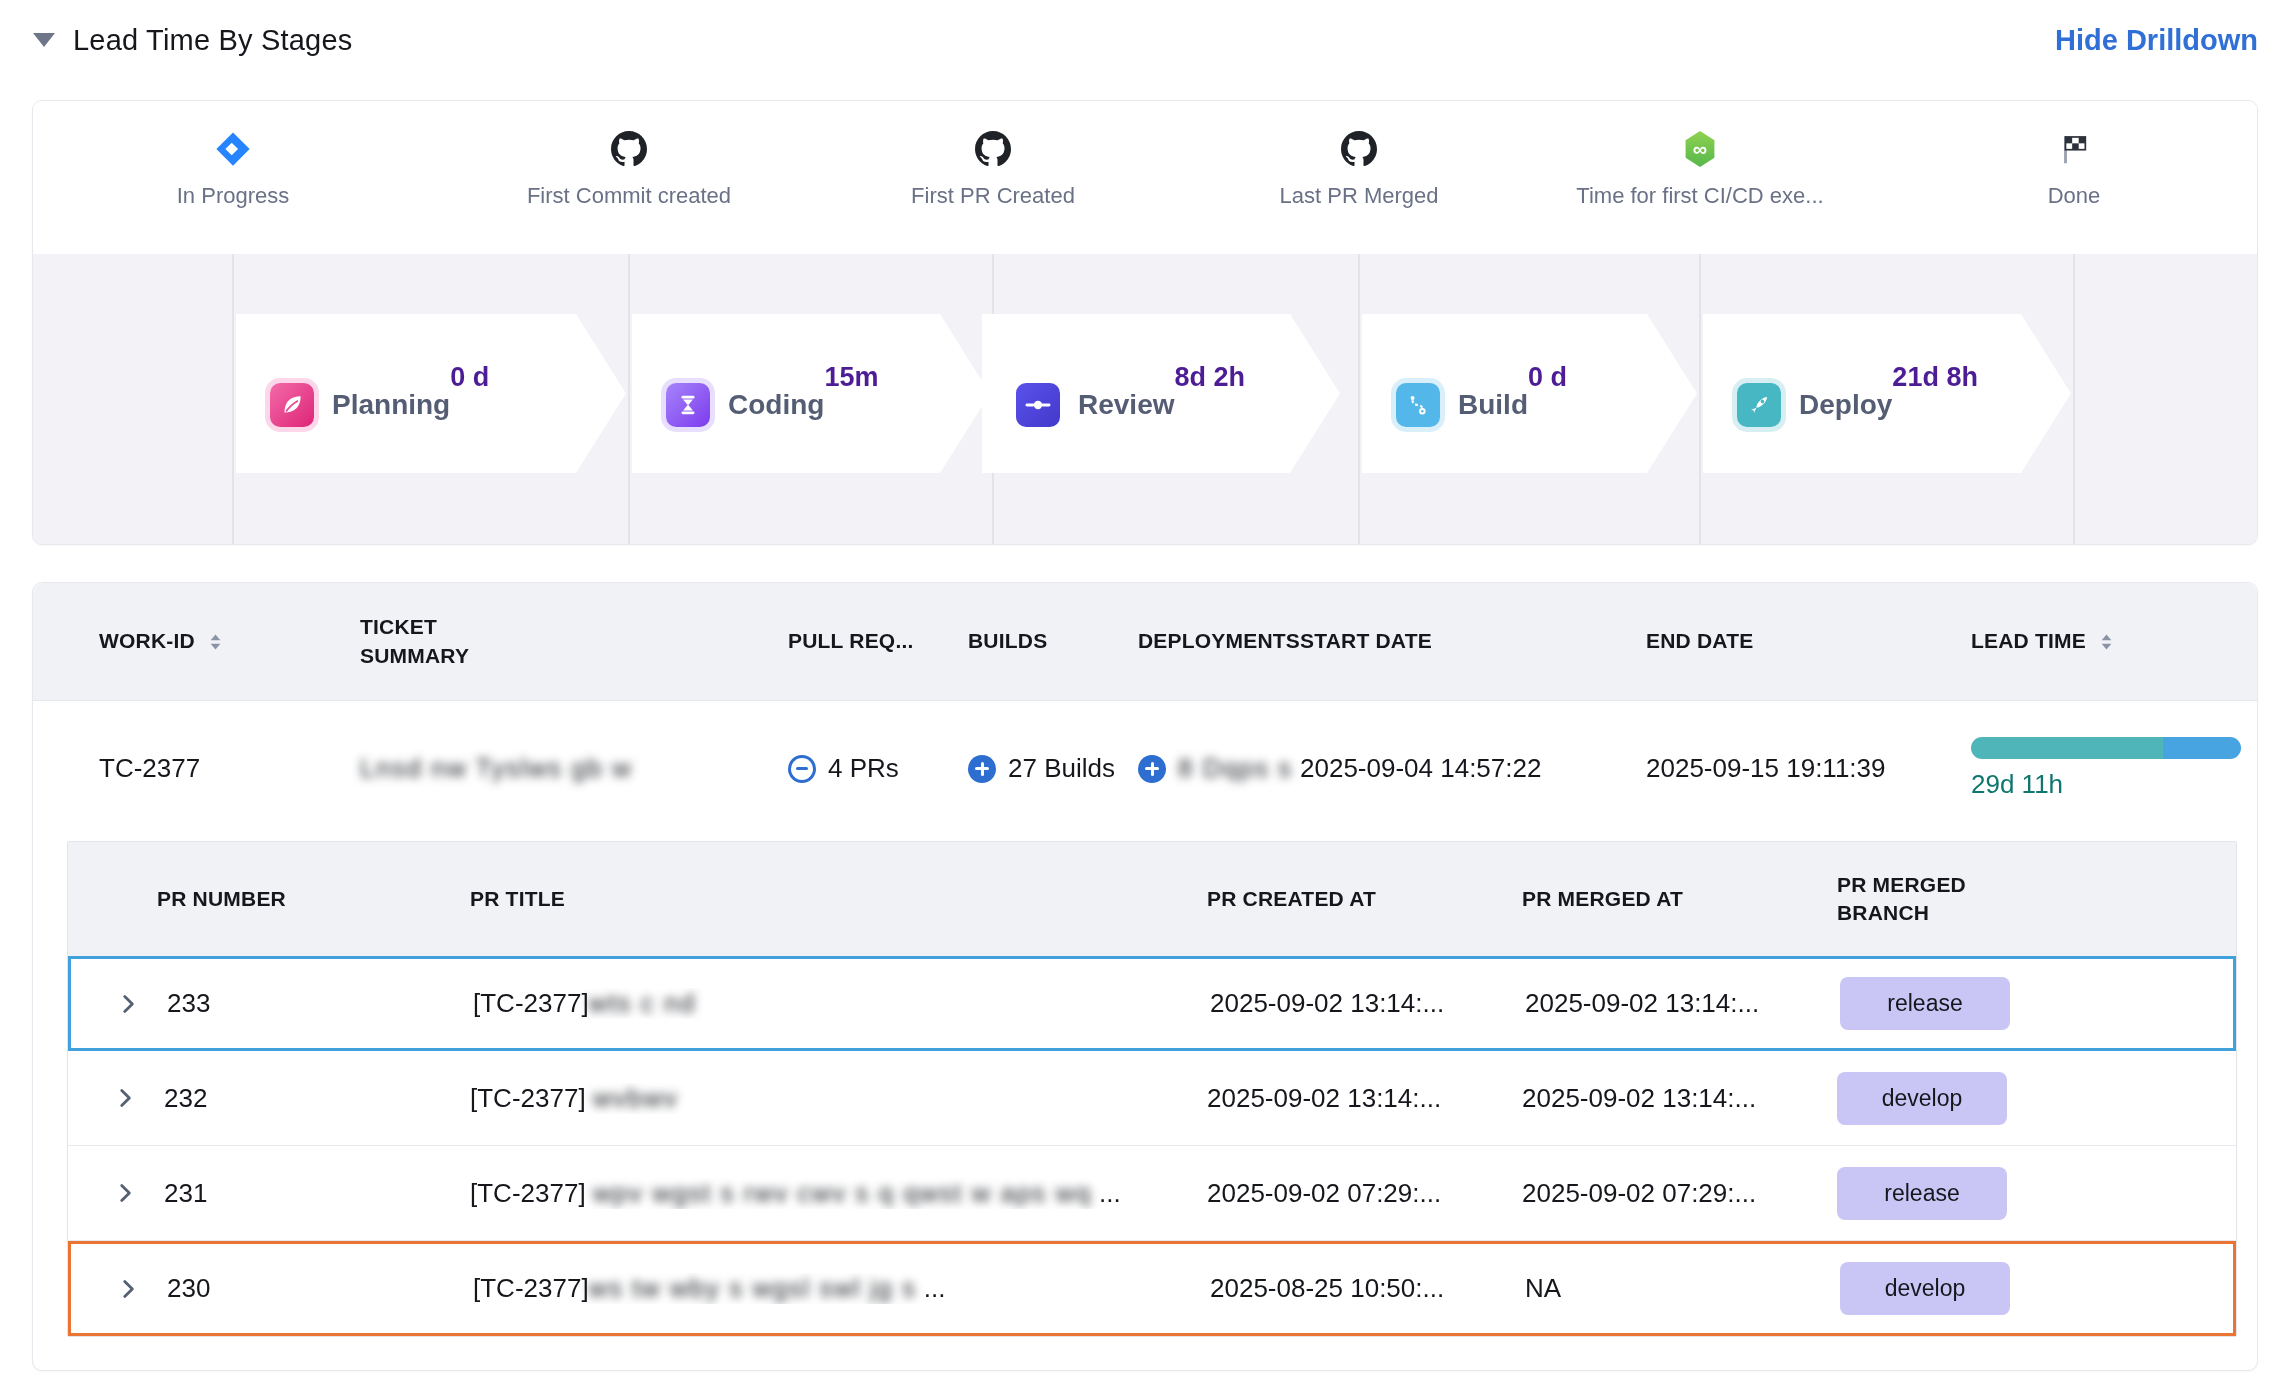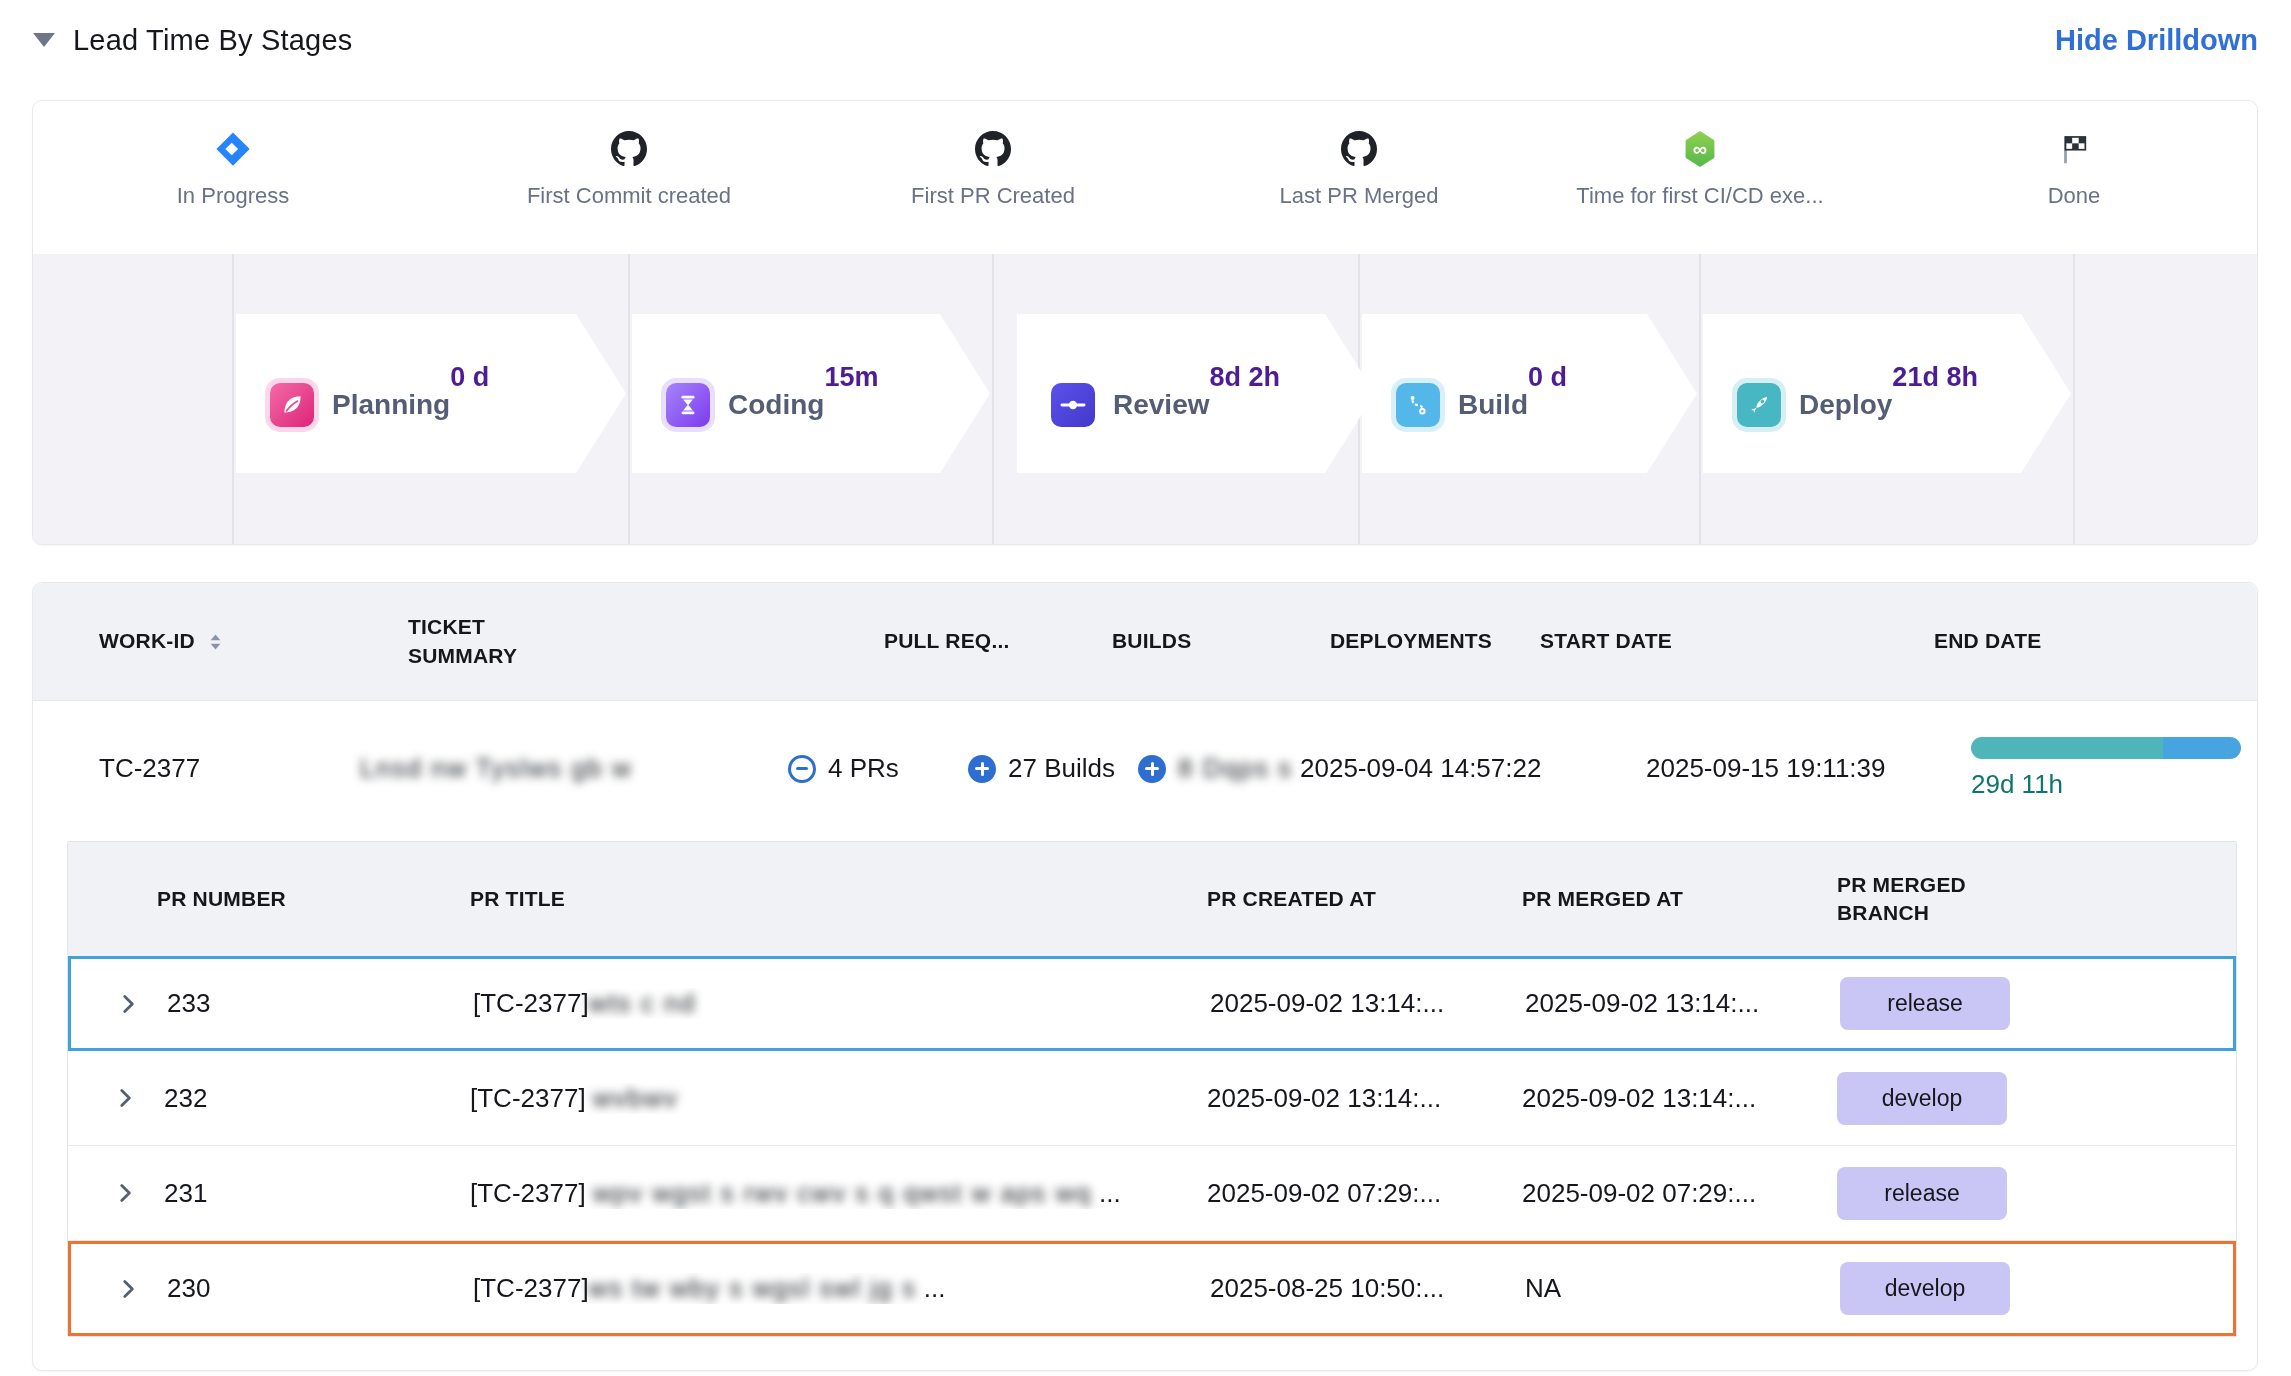--- a/index.html
+++ b/index.html
@@ -51,21 +51,21 @@
   .icon-build    { background: #54b7ea; box-shadow: 0 0 0 5px rgba(84,183,234,.22); }
   .icon-deploy   { background: #47b7c3; box-shadow: 0 0 0 5px rgba(71,183,195,.22); }
   .stage-name { font-size: 28px; font-weight: bold; color: #555d74; }
   .stage-duration { margin-top: 26px; font-size: 27px; font-weight: bold; color: #4c1d95; }
 
   
   .table-card { top: 582px; height: 789px; overflow: hidden; }
   .wt-grid { display: grid; grid-template-columns: 261px 428px 180px 170px 162px 333px 330px 1fr;
     padding: 0 26px 0 66px; align-items: center; }
   .wt-header { height: 118px; background: #f1f2f6; border-bottom: 1px solid #e7e8ee;
-    border-radius: 10px 10px 0 0; gap: 48px; }
+    border-radius: 10px 10px 0 0; }
   .hdr { font-size: 21px; font-weight: bold; color: #15171c; letter-spacing: .2px;
     line-height: 1.35; white-space: nowrap; display: flex; align-items: center; }
   .hdr.wrap { white-space: normal; }
   .hdr .w-lim { max-width: 145px; }
   .sort-ic { margin-left: 14px; display: inline-flex; cursor: pointer; }
   .wt-row { height: 135px; background: #fff; font-size: 26px; color: #15171c; }
   .cellflex { display: flex; align-items: center; gap: 12px; white-space: nowrap; }
 
   .minus-ic, .plus-ic { width: 28px; height: 28px; border-radius: 50%; flex: 0 0 auto;
     position: relative; cursor: pointer; }
@@ -207,21 +207,21 @@
                 <rect x="6" y="17.9" width="12" height="2.6" rx="1.3"></rect>
                 <path d="M7.5 7 h9 l-3.6 4.4 a1.2 1.2 0 0 1 -1.8 0 Z"></path>
                 <path d="M7.5 17 h9 l-3.6 -4.4 a1.2 1.2 0 0 0 -1.8 0 Z"></path>
               </svg>
           </span>
           <span class="stage-name">Coding</span>
         </div>
         <div class="stage-duration">15m</div>
       </div>
 
-      <div class="stage-box" style="left:984px;width:358px">
+      <div class="stage-box" style="left:949px;width:358px">
         <div class="stage-head">
           <span class="stage-icon icon-review">
             <svg width="28" height="28" viewBox="0 0 24 24">
                 <line x1="2.5" y1="12" x2="8" y2="12" stroke="#fff" stroke-width="2.4" stroke-linecap="round"></line>
                 <line x1="16" y1="12" x2="21.5" y2="12" stroke="#fff" stroke-width="2.4" stroke-linecap="round"></line>
                 <circle cx="12" cy="12" r="3.6" fill="#fff"></circle>
               </svg>
           </span>
           <span class="stage-name">Review</span>
         </div>

